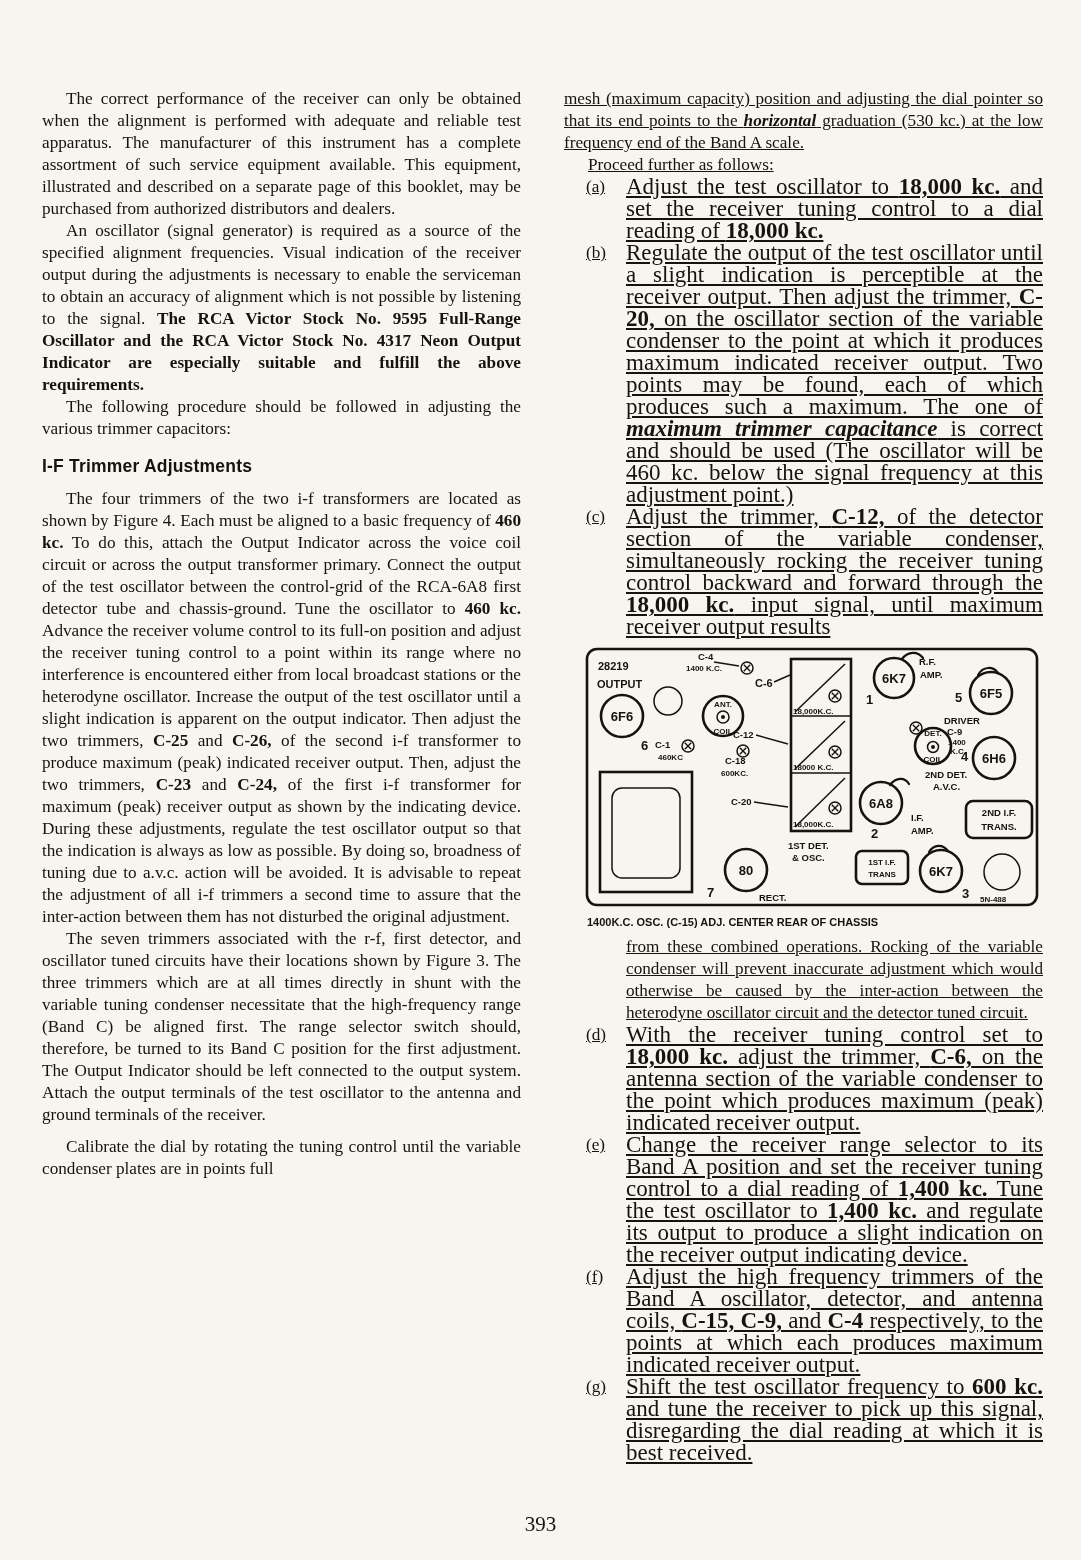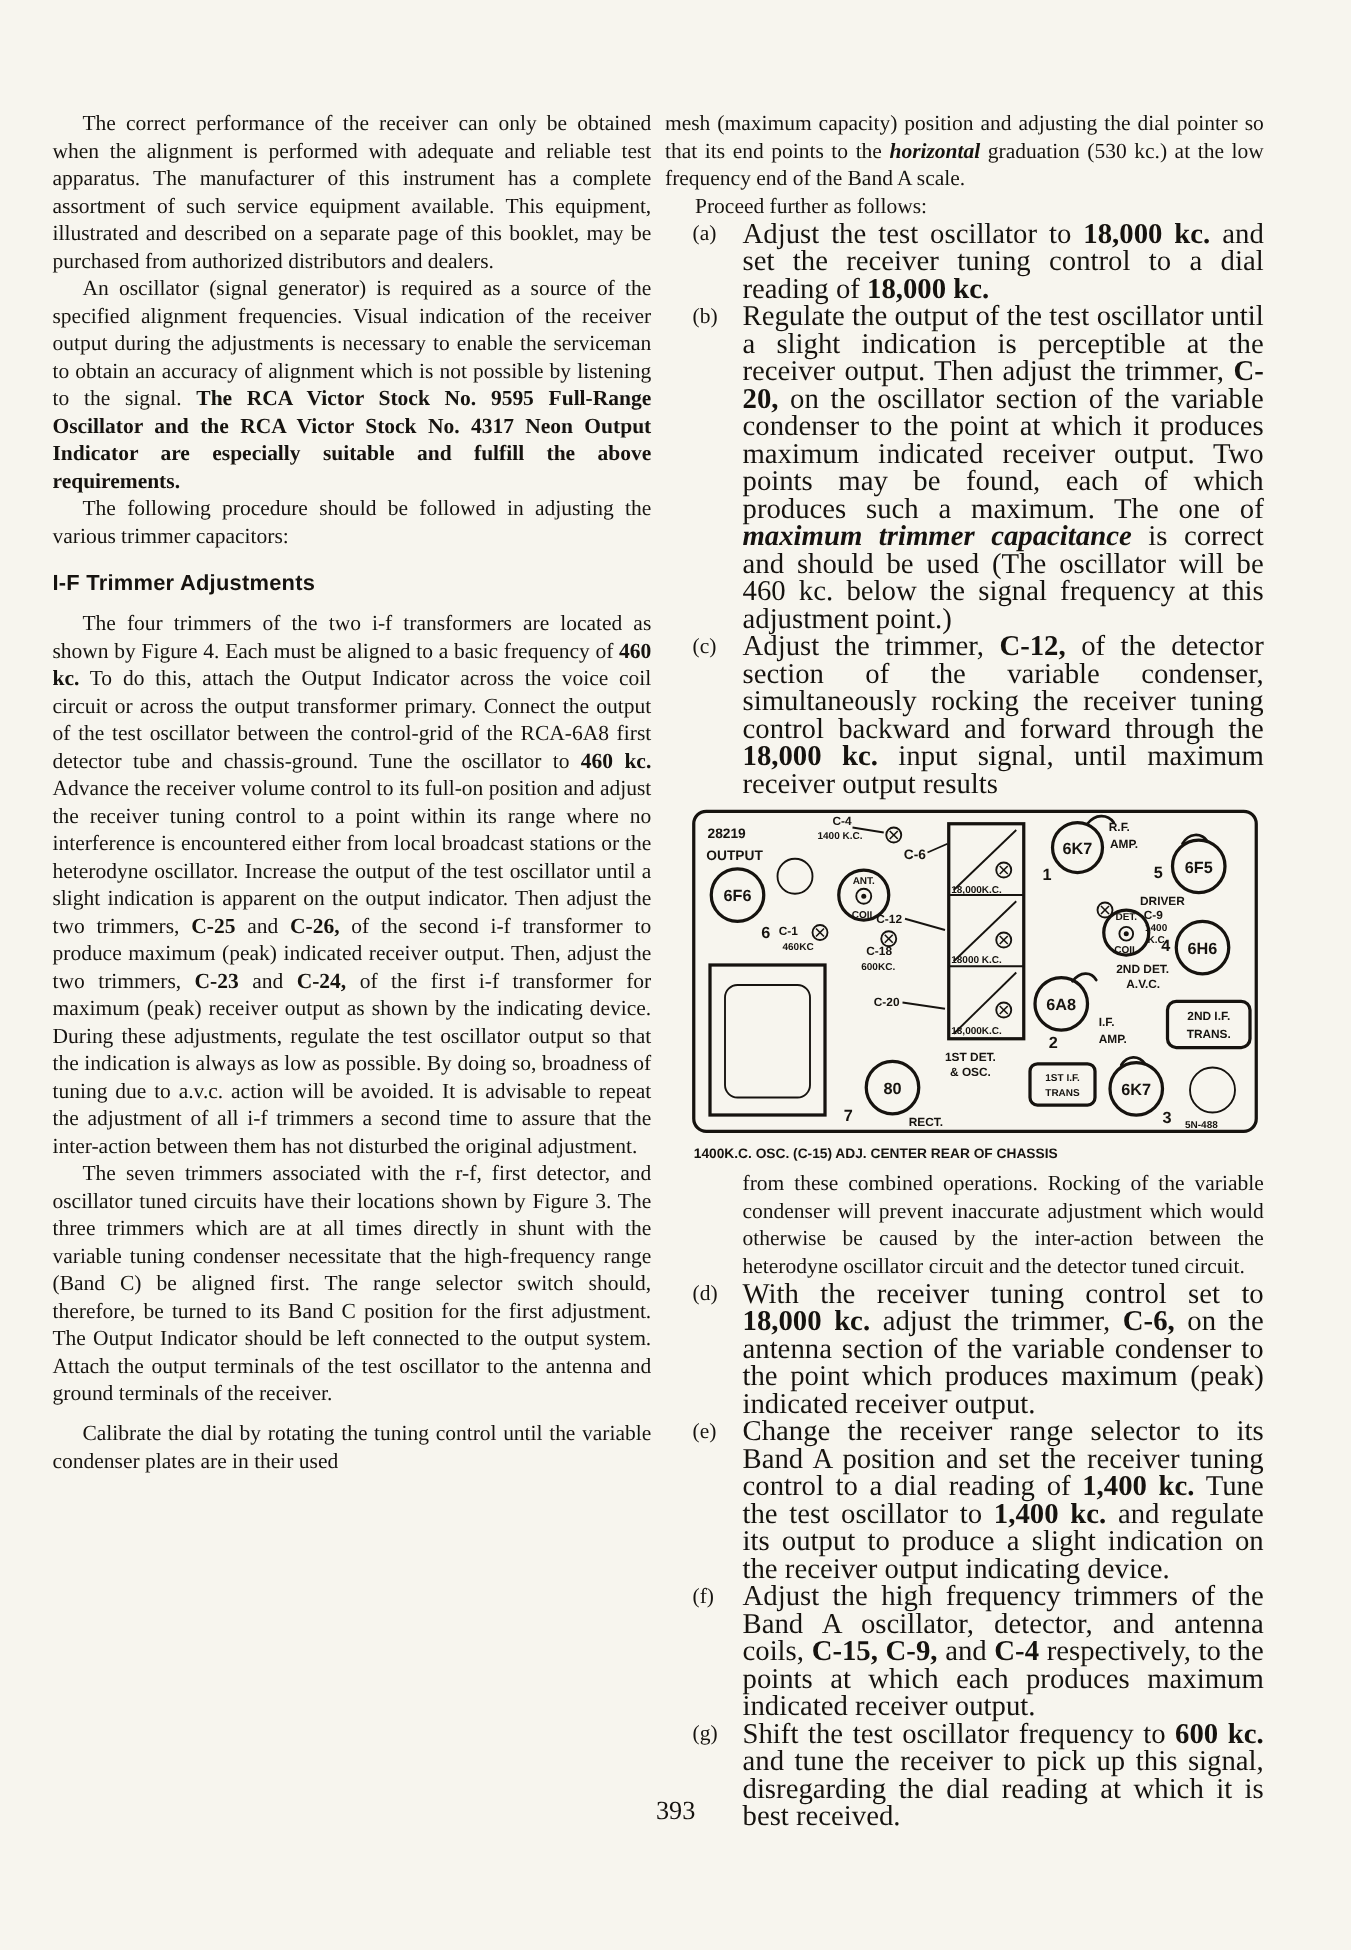--- a/index.html
+++ b/index.html
@@ -7,39 +7,39 @@
   body {
     height:1560px;
     background:#f7f5ee;
     font-family:"Liberation Serif", serif;
     color:#16130f;
     position:relative;
     overflow:hidden;
   }
   .col { position:absolute; top:88px; width:479px; }
   .col-left  { left:42px; }
-  .col-right { left:532px; }
+  .col-right { left:564px;text-decoration:underline; }
   .body-text { font-size:17.2px; line-height:22px; text-align:justify; }
   .indent { text-indent:24px; }
   .gap-top { margin-top:10px; }
   .subhead {
     font-family:Liberation Sans, sans-serif;
     font-size:17.5px; font-weight:700; letter-spacing:.2px;
     margin:16px 0 11px 0;
   }
   .seg-b { font-weight:700; }
   .seg-i { font-style:italic; }
   .proc-item { display:flex; margin-left:22px; }
   .proc-label { flex:0 0 40px; font-size:17.2px; line-height:22px; }
   .proc-text { flex:1; font-size:23px; line-height:22px; text-align:justify; }
   .cont-para { margin-left:62px; width:417px; }
   .figure-block { margin:8px 0 0 20px; width:458px; }
   .figure-caption { text-align:center; font-size:17px; margin:6px 0 12px 0; }
   .page-number {
-    position:absolute; top:1436px; left:0; width:100%;
+    position:absolute; top:1512px; left:0; width:100%;
     text-align:center; font-size:21px;
   }
   
   .fig-svg { display:block; }
   .fs-ln   { fill:none; stroke:#16130f; stroke-width:1.5; }
   .fs-bold { fill:none; stroke:#16130f; stroke-width:2.6; }
   .fs-lead { fill:none; stroke:#16130f; stroke-width:2.2; stroke-linecap:round; }
   .fs-dot  { fill:#16130f; stroke:none; }
   .fig-svg text { font-family:"Liberation Sans", sans-serif; fill:#16130f; font-weight:700; }
   .ft-lg { font-size:13px; }
@@ -55,21 +55,21 @@
 
   <div class="col col-left">
     <p class="body-text indent"><span>The correct performance of the receiver can only be obtained when the alignment is performed with adequate and reliable test apparatus. The manufacturer of this instrument has a complete assortment of such service equipment available. This equipment, illustrated and described on a separate page of this booklet, may be purchased from authorized distributors and dealers.</span></p>
     <p class="body-text indent"><span>An oscillator (signal generator) is required as a source of the specified alignment frequencies. Visual indication of the receiver output during the adjustments is necessary to enable the serviceman to obtain an accuracy of alignment which is not possible by listening to the signal. </span><span class="seg-b">The RCA Victor Stock No. 9595 Full-Range Oscillator and the RCA Victor Stock No. 4317 Neon Output Indicator are especially suitable and fulfill the above requirements.</span></p>
     <p class="body-text indent"><span>The following procedure should be followed in adjusting the various trimmer capacitors:</span></p>
 
     <h2 class="subhead">I-F Trimmer Adjustments</h2>
     <p class="body-text indent"><span>The four trimmers of the two i-f transformers are located as shown by Figure 4. Each must be aligned to a basic frequency of </span><span class="seg-b">460 kc.</span><span> To do this, attach the Output Indicator across the voice coil circuit or across the output transformer primary. Connect the output of the test oscillator between the control-grid of the RCA-6A8 first detector tube and chassis-ground. Tune the oscillator to </span><span class="seg-b">460 kc.</span><span> Advance the receiver volume control to its full-on position and adjust the receiver tuning control to a point within its range where no interference is encountered either from local broadcast stations or the heterodyne oscillator. Increase the output of the test oscillator until a slight indication is apparent on the output indicator. Then adjust the two trimmers, </span><span class="seg-b">C-25</span><span> and </span><span class="seg-b">C-26,</span><span> of the second i-f transformer to produce maximum (peak) indicated receiver output. Then, adjust the two trimmers, </span><span class="seg-b">C-23</span><span> and </span><span class="seg-b">C-24,</span><span> of the first i-f transformer for maximum (peak) receiver output as shown by the indicating device. During these adjustments, regulate the test oscillator output so that the indication is always as low as possible. By doing so, broadness of tuning due to a.v.c. action will be avoided. It is advisable to repeat the adjustment of all i-f trimmers a second time to assure that the inter-action between them has not disturbed the original adjustment.</span></p>
 
     <p class="body-text indent"><span>The seven trimmers associated with the r-f, first detector, and oscillator tuned circuits have their locations shown by Figure 3. The three trimmers which are at all times directly in shunt with the variable tuning condenser necessitate that the high-frequency range (Band C) be aligned first. The range selector switch should, therefore, be turned to its Band C position for the first adjustment. The Output Indicator should be left connected to the output system. Attach the output terminals of the test oscillator to the antenna and ground terminals of the receiver.</span></p>
-    <p class="body-text indent gap-top"><span>Calibrate the dial by rotating the tuning control until the variable condenser plates are in their used</span></p>
+    <p class="body-text indent gap-top"><span>Calibrate the dial by rotating the tuning control until the variable condenser plates are in points full</span></p>
   </div>
 
   <div class="col col-right">
     <p class="body-text"><span>mesh (maximum capacity) position and adjusting the dial pointer so that its end points to the </span><span class="seg-b seg-i">horizontal</span><span> graduation (530 kc.) at the low frequency end of the Band A scale.</span></p>
     <p class="body-text indent"><span>Proceed further as follows:</span></p>
 
     <div class="proc-item">
       <span class="proc-label">(a)</span>
       <div class="proc-text"><span>Adjust the test oscillator to </span><span class="seg-b">18,000 kc.</span><span> and set the receiver tuning control to a dial reading of </span><span class="seg-b">18,000 kc.</span></div>
     </div>

